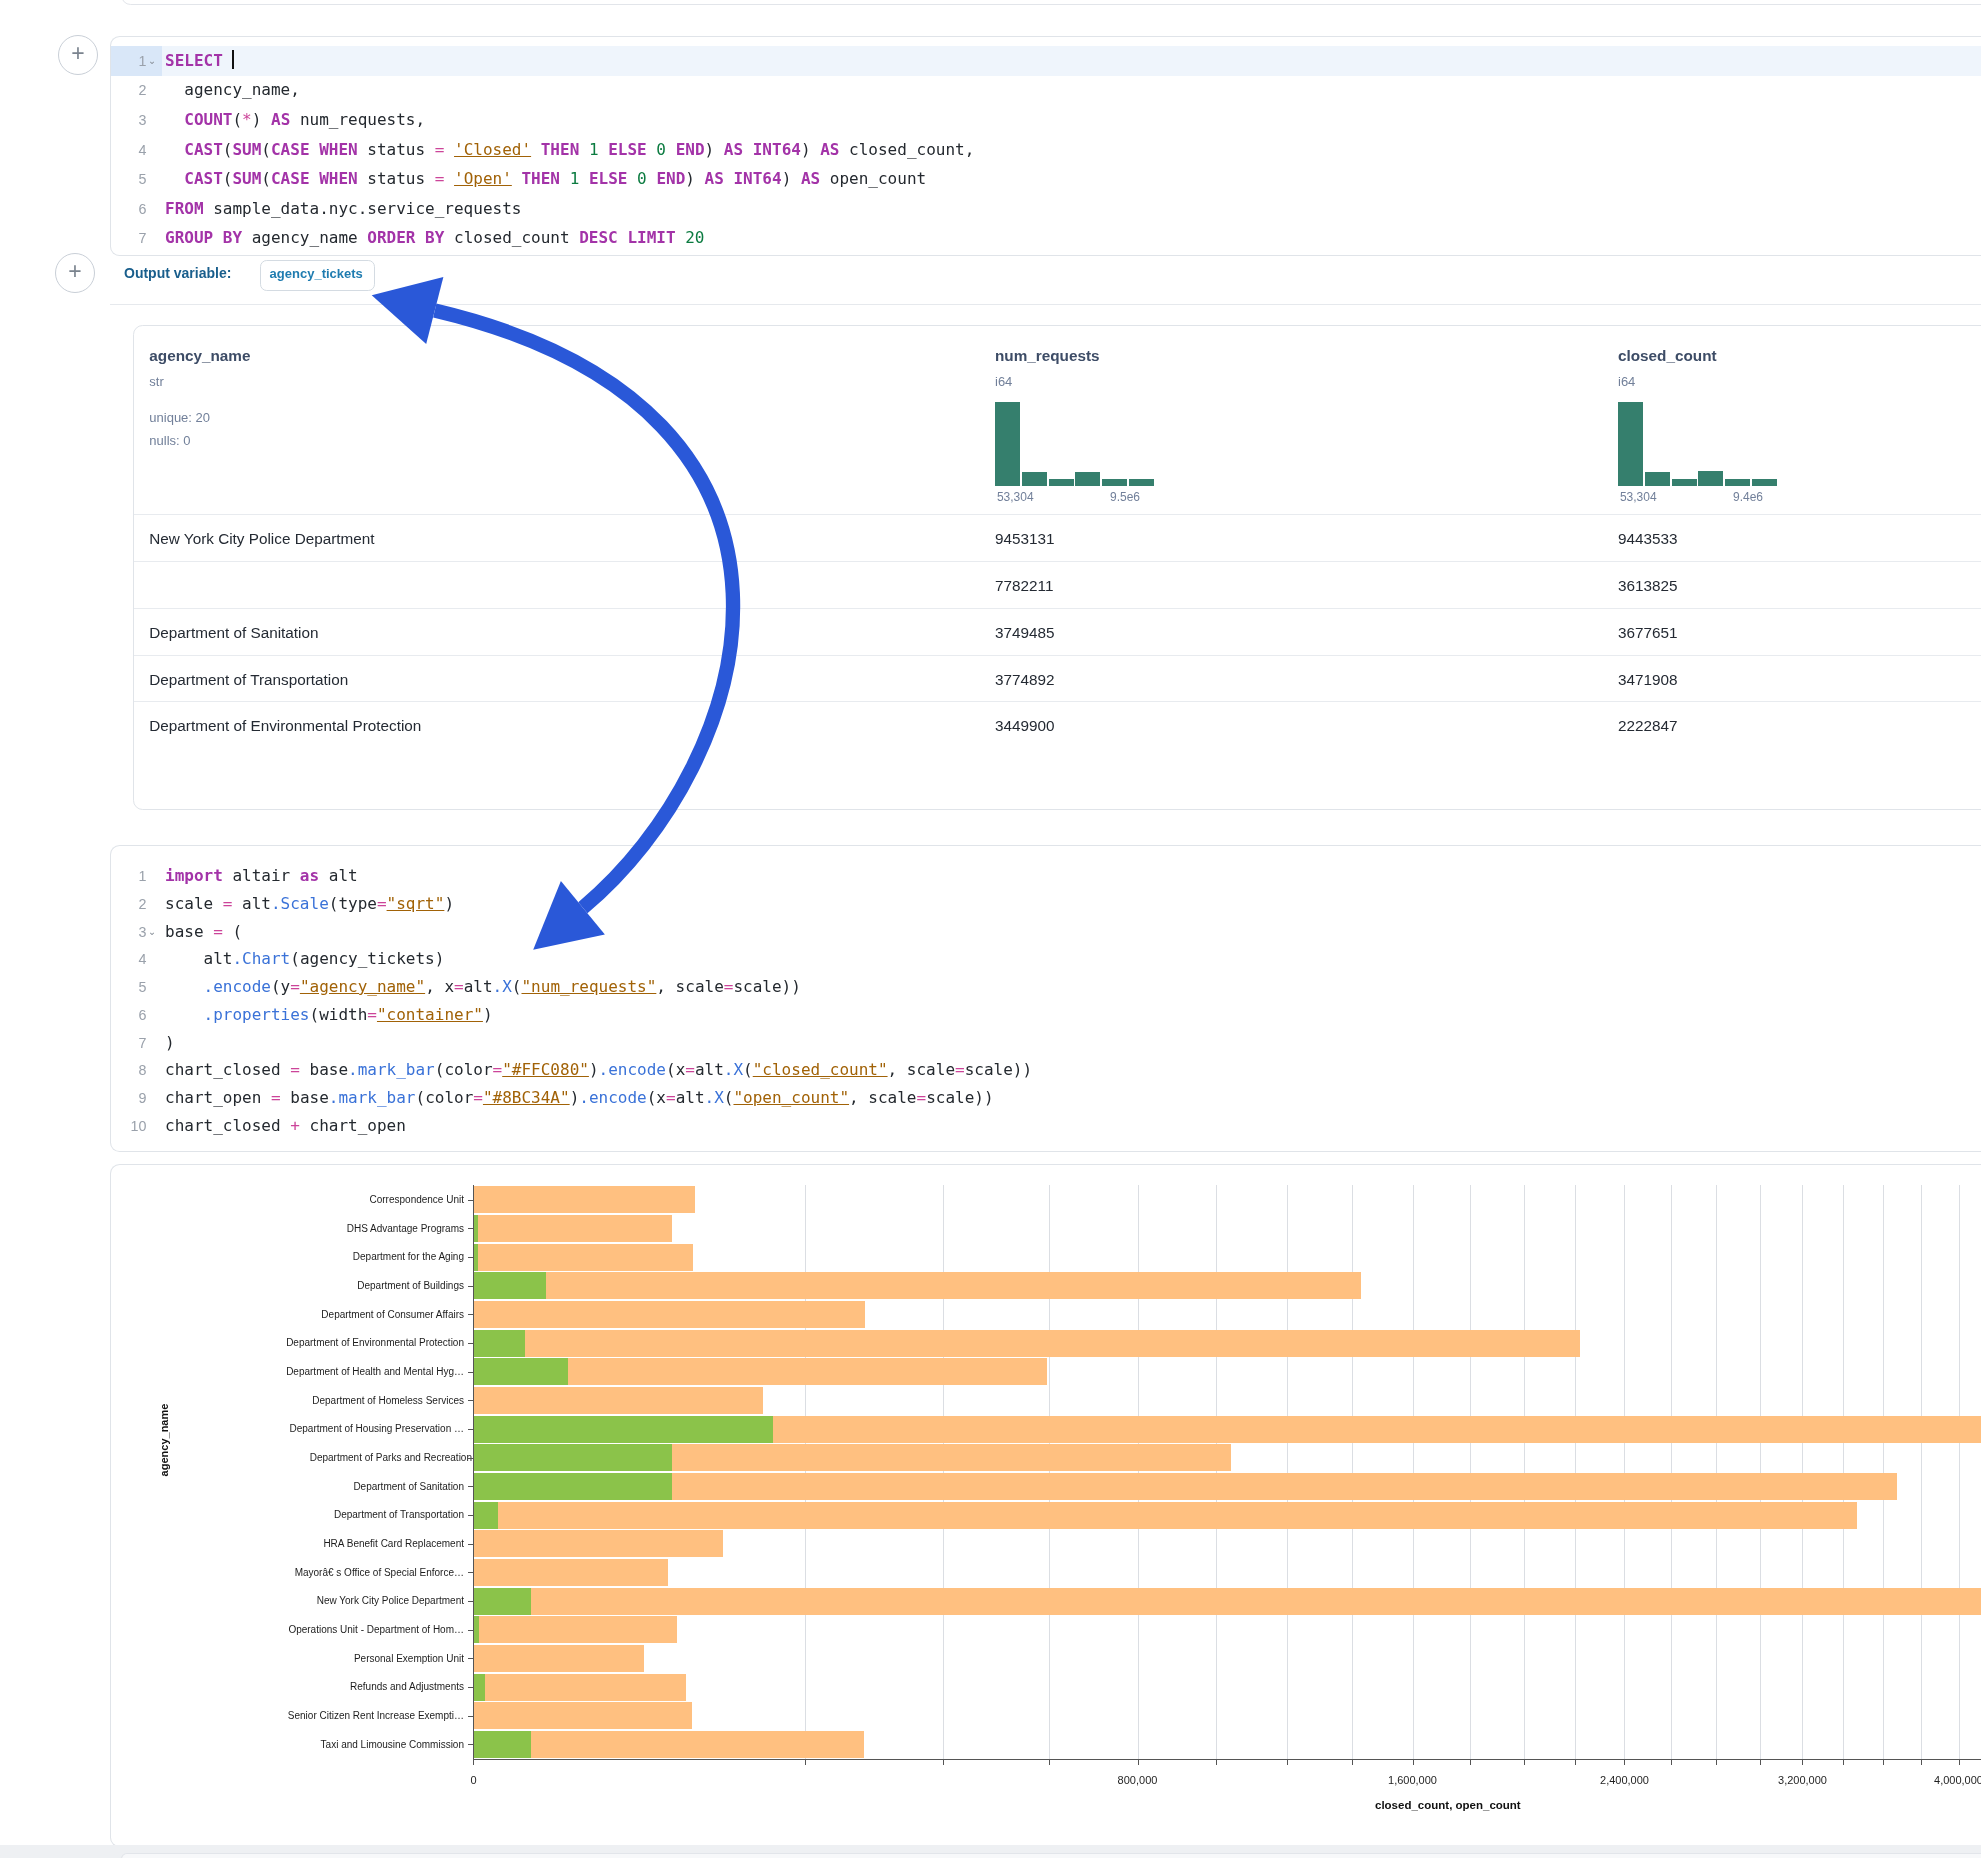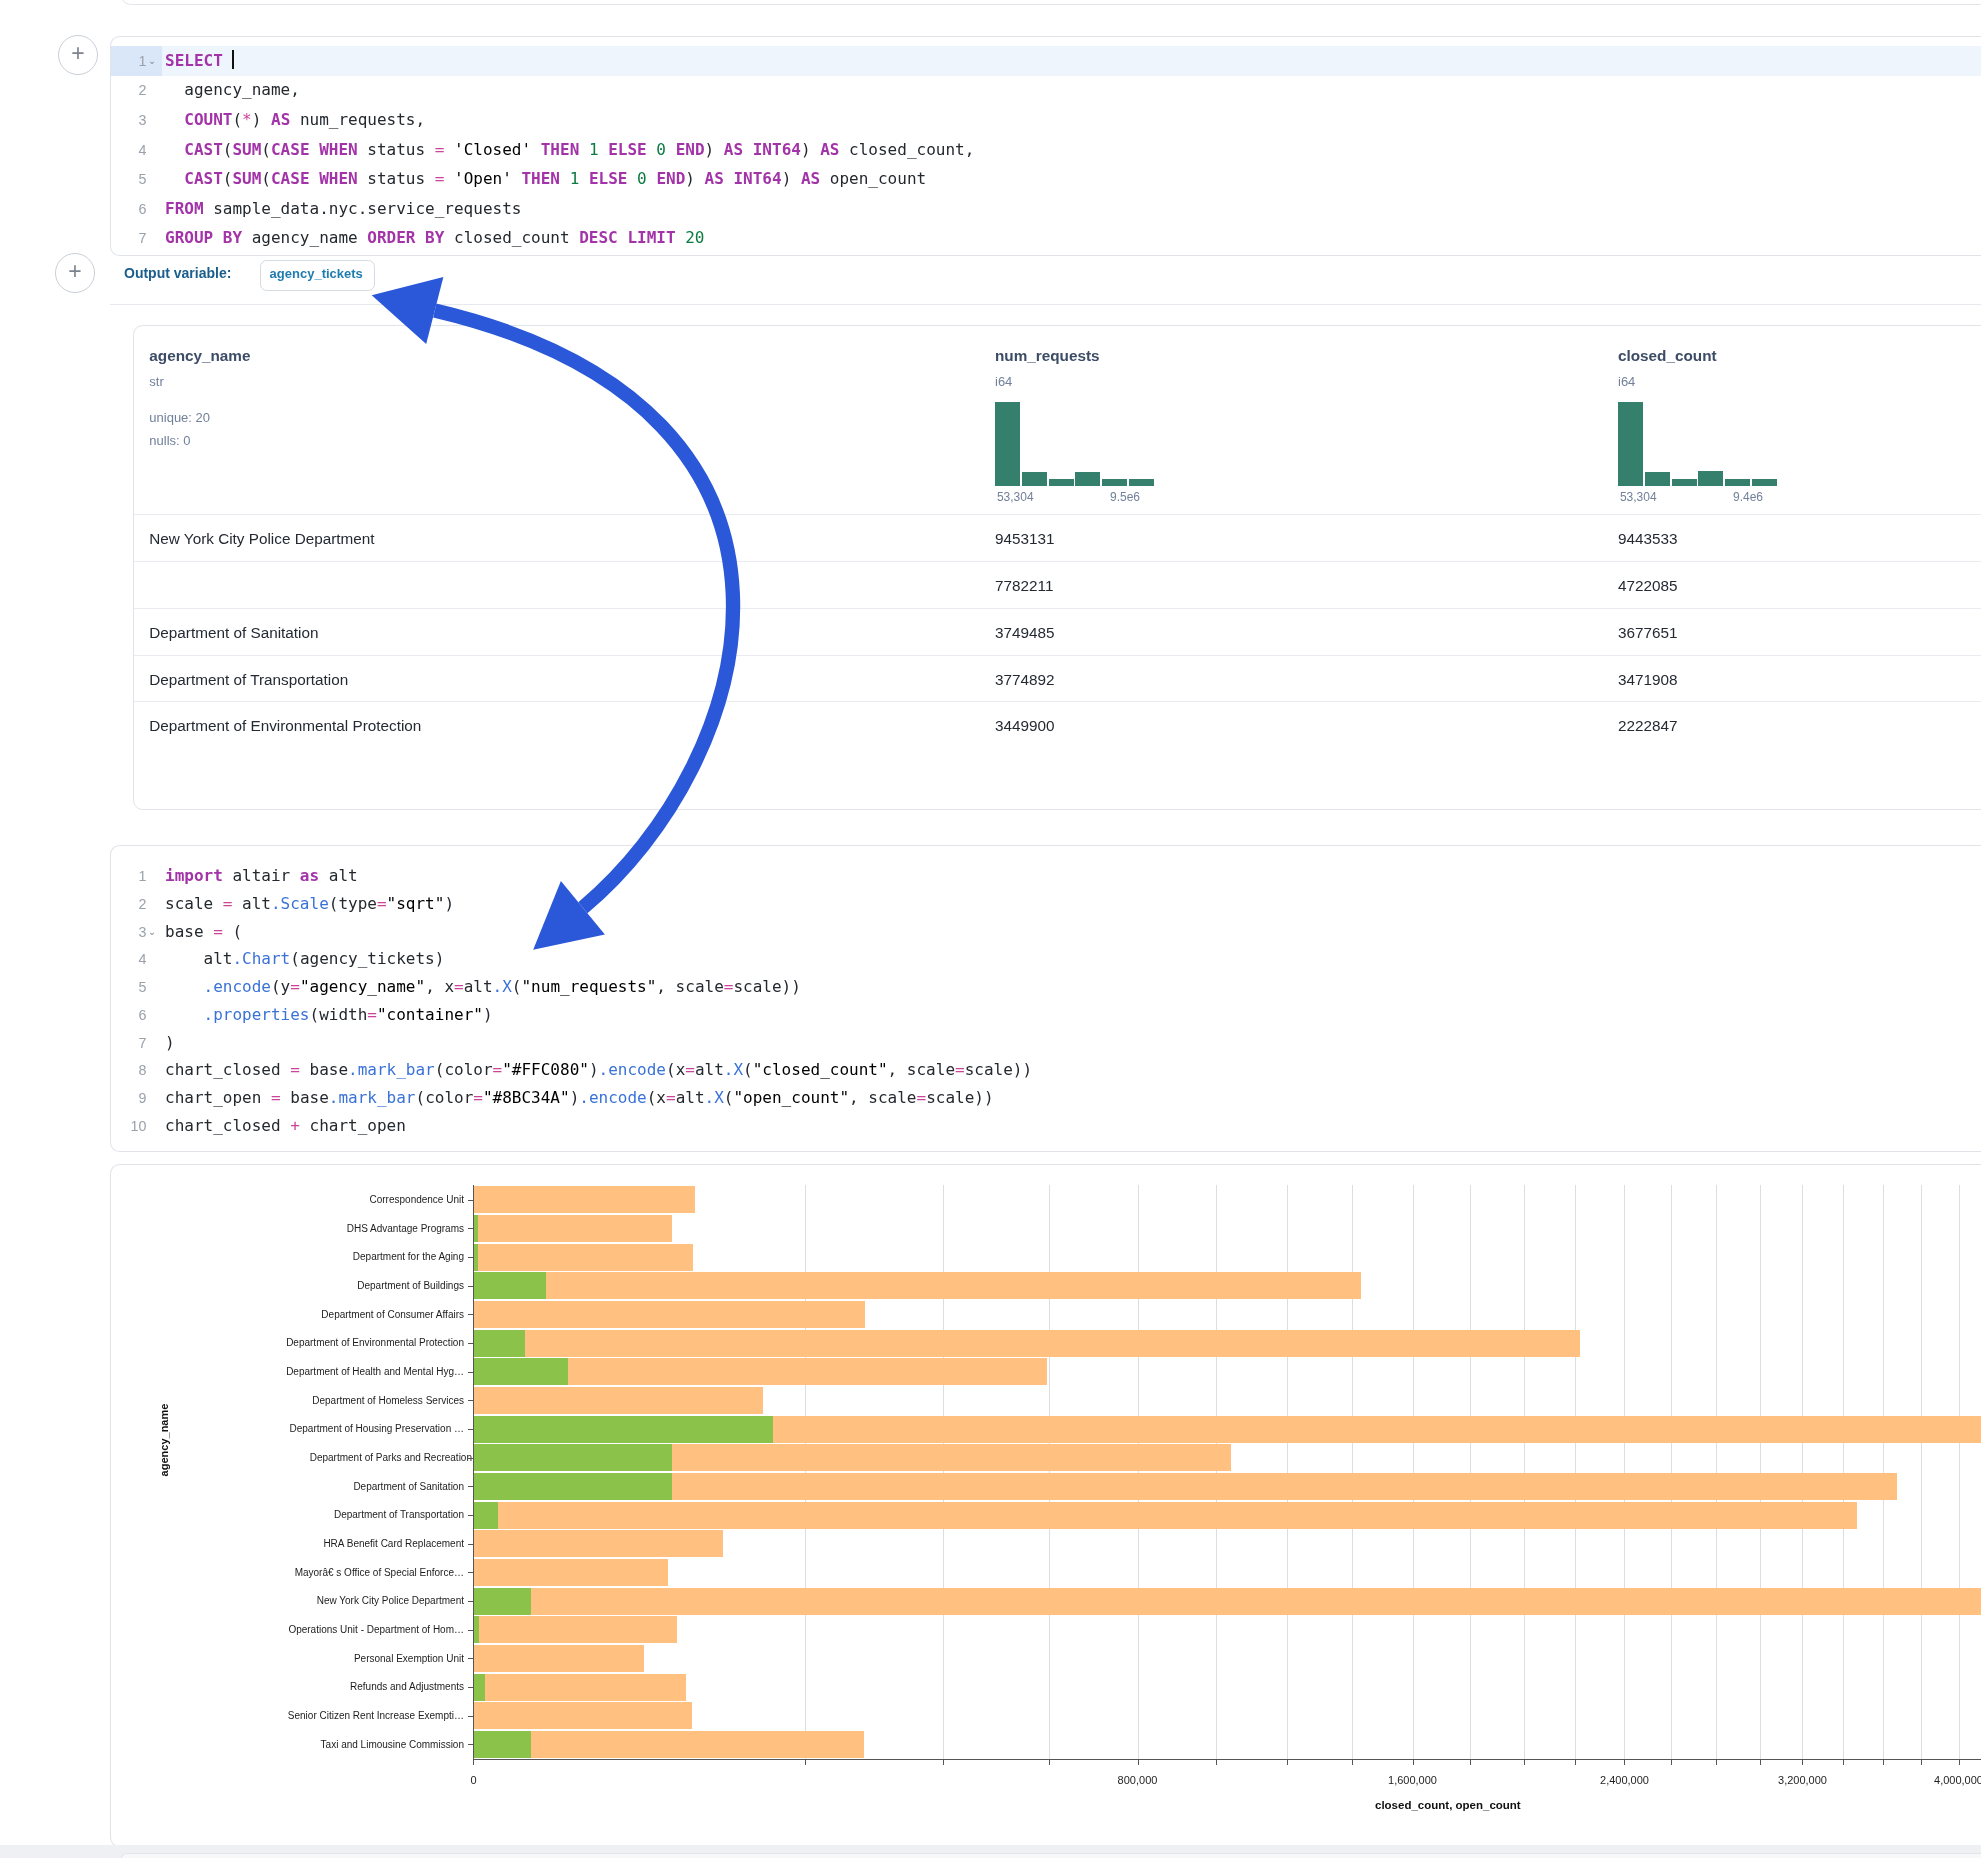--- a/index.html
+++ b/index.html
@@ -5,21 +5,21 @@
   html,body{margin:0;padding:0;background:#ffffff;}
   #stage{position:relative;width:1982px;height:1858px;background:#ffffff;overflow:hidden;
          font-family:"Liberation Sans", sans-serif;color:#242a33;}
   .abs{position:absolute;}
   .card{position:absolute;background:#fff;border:1px solid #e0e4e9;border-radius:9.6px;}
   .mono{font-family:"DejaVu Sans Mono","Liberation Mono",monospace;}
   
   .tk-kw{color:#a333a8;font-weight:700;}
   .tk-id{color:#24292f;}
   .tk-num{color:#0b7b40;}
-  .tk-str{color:#000000;}
+  .tk-str{color:#a16207;text-decoration:underline;}
   .tk-op{color:#cc4499;}
   .tk-fn{color:#3a72d8;}
   .tk-pn{color:#24292f;}
   .tk-cursor{display:inline-block;width:1.9px;height:19px;background:#111;vertical-align:-3.8px;}
   .code-line{position:absolute;left:0;width:2007px;height:30px;white-space:pre;}
   .code-ln{position:absolute;left:113px;width:32.5px;text-align:right;color:#9aa1ab;font-size:14.3px;line-height:30px;}
   .code-fold{position:absolute;left:147px;width:13.4px;color:#8e959e;font-size:9.6px;line-height:30px;}
   .code-txt{position:absolute;left:164px;font-size:16px;line-height:30px;}
   .plusbtn{position:absolute;width:38px;height:38px;border:1.4px solid #c9cfd7;border-radius:50%;
            background:#fff;color:#7a838e;font-size:23px;line-height:35px;text-align:center;}
@@ -101,21 +101,21 @@
         </div>
       </div>
     <div id="tbl-body" class="abs" style="left:0;top:188px;width:1864px;height:234px;">
         <div class="tbl-row" style="top: 0px;">
           <div class="tbl-cell" style="left: 15.3px; width: 765px;">New York City Police Department</div>
           <div class="tbl-cell" style="left: 861px; width: 287px;">9453131</div>
           <div class="tbl-cell" style="left: 1484px; width: 287px;">9443533</div>
         </div>
         <div class="tbl-row" style="top: 47px;">
           <div class="tbl-cell" style="left: 861px; width: 287px;">7782211</div>
-          <div class="tbl-cell" style="left: 1484px; width: 287px;">4722085</div>
+          <div class="tbl-cell" style="left: 1484px; width: 287px;">3613825</div>
         </div>
         <div class="tbl-row" style="top: 94px;">
           <div class="tbl-cell" style="left: 15.3px; width: 765px;">Department of Sanitation</div>
           <div class="tbl-cell" style="left: 861px; width: 287px;">3749485</div>
           <div class="tbl-cell" style="left: 1484px; width: 287px;">3677651</div>
         </div>
         <div class="tbl-row" style="top: 141px;">
           <div class="tbl-cell" style="left: 15.3px; width: 765px;">Department of Transportation</div>
           <div class="tbl-cell" style="left: 861px; width: 287px;">3774892</div>
           <div class="tbl-cell" style="left: 1484px; width: 287px;">3471908</div>

